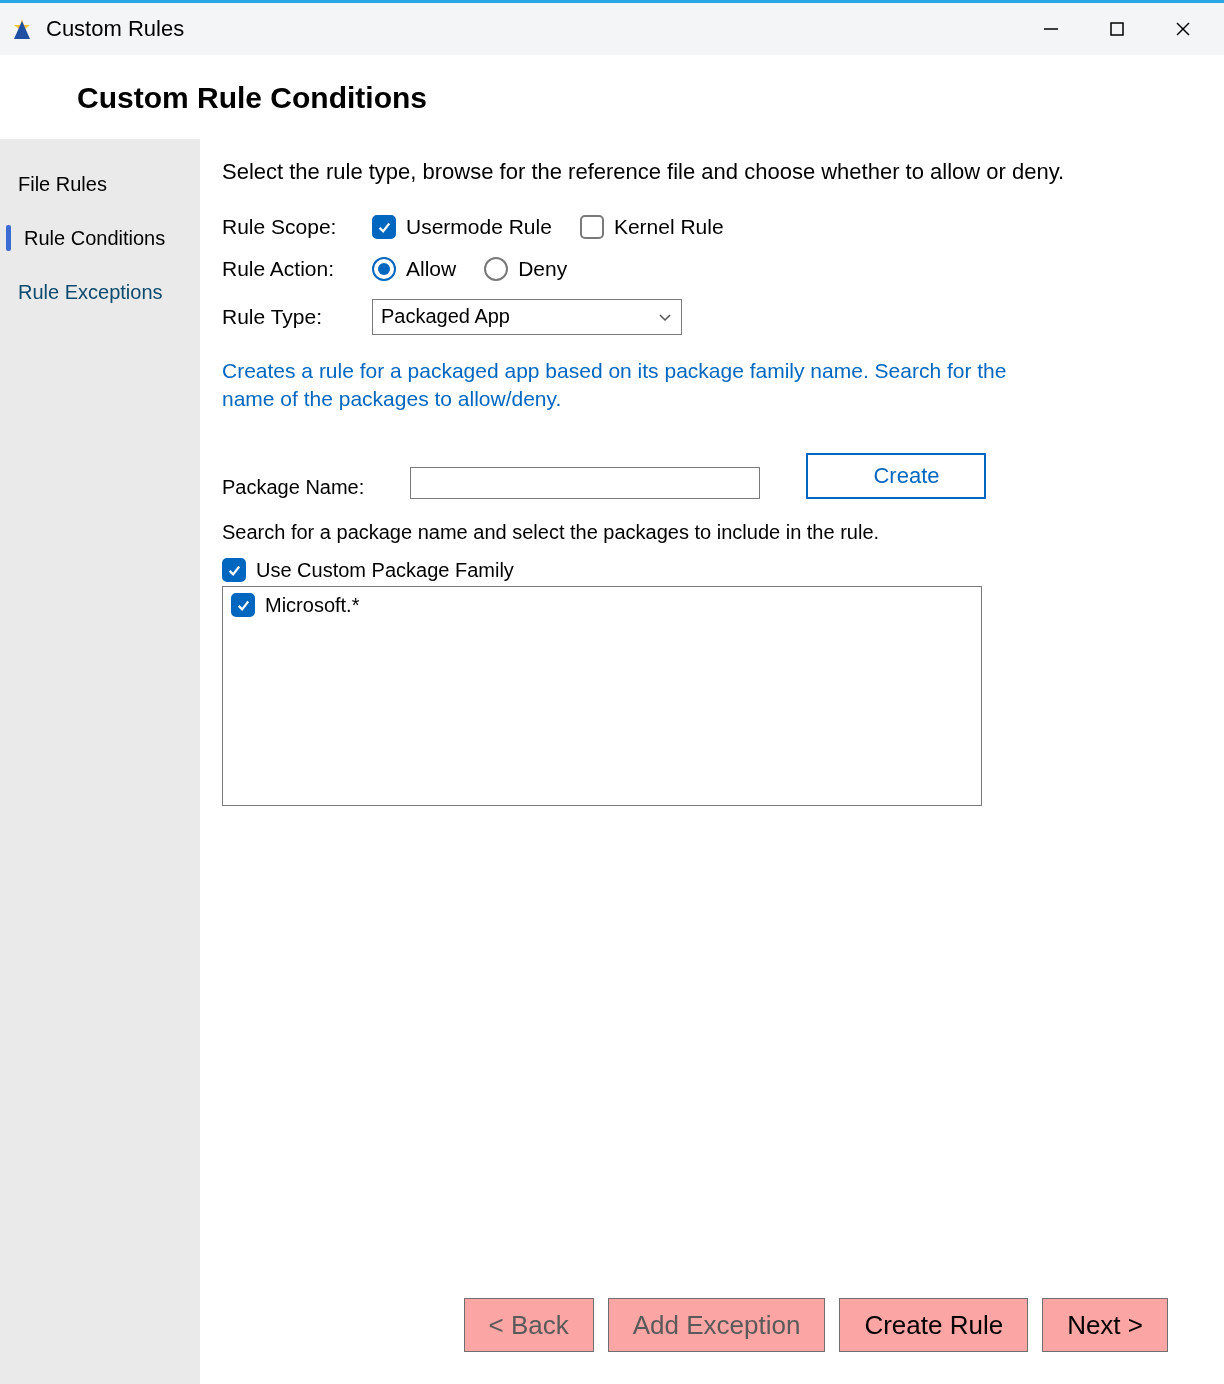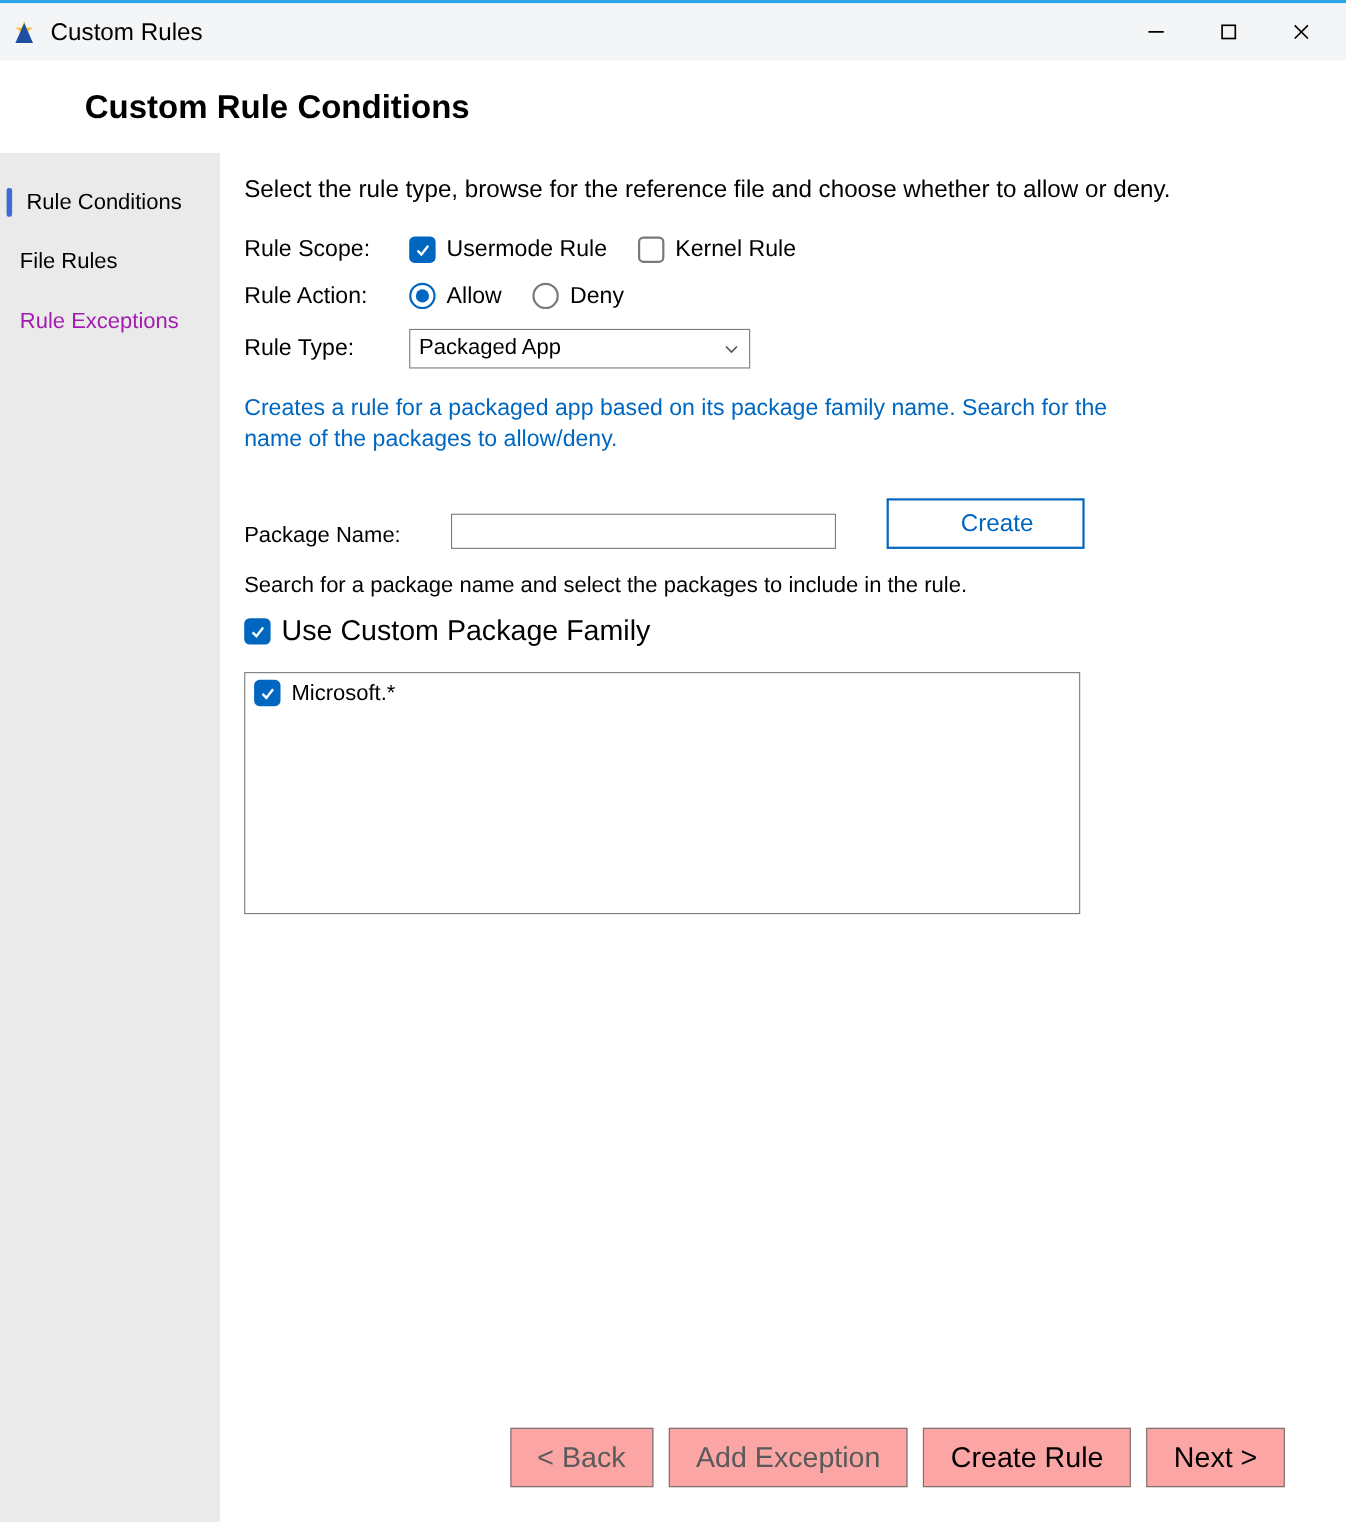--- a/index.html
+++ b/index.html
@@ -11,21 +11,21 @@
   .titlebar .title-text { font-size: 22px; font-weight: 400; }
   .titlebar .spacer { flex: 1; }
   .titlebar .win-btn { width: 66px; height: 42px; display:flex; align-items:center; justify-content:center; font-size: 20px; }
   
   .header { padding: 26px 30px 24px 30px; }
   .header h1 { font-size: 30px; font-weight: 700; margin-left: 47px; }
   
   .body { flex:1; display:flex; min-height:0; }
   .sidebar { width: 200px; background:#eaeaea; padding-top:18px; }
   .side-item { padding: 14px 18px; font-size: 20px; color:#000; line-height:1.3; position:relative; }
-  .side-item.muted { color:#a21caf; }
+  .side-item.muted { color:#0c4a6e; }
   .side-item.active { background:#eaeaea; color:#000; font-weight:400; padding-left:24px; }
   .side-item.active::before { content:""; position:absolute; left:6px; top:14px; bottom:14px; width:5px; background:#3b6cd4; border-radius:2px; }
   .main { flex:1; padding: 18px 28px 6px 22px; display:flex; flex-direction:column; min-height:0; }
   .intro { font-size:22px; line-height:1.35; margin-bottom:28px; }
   .row { display:flex; align-items:center; margin-bottom:18px; font-size:21px; }
   .row .lbl { width:150px; }
   .row.type .lbl { width:150px; }
   
   .check { width:24px; height:24px; border:2px solid #797979; border-radius:5px; display:inline-flex; align-items:center; justify-content:center; margin-right:10px; flex-shrink:0; background:#fff; }
   .check.checked { background:#0067c0; border-color:#0067c0; }
@@ -36,21 +36,21 @@
   .radio.selected { border-color:#0067c0; }
   .radio.selected .dot { width:12px; height:12px; border-radius:50%; background:#0067c0; }
   .select { width:310px; height:36px; border:1px solid #7a7a7a; background:#fff; display:flex; align-items:center; padding:0 8px; font-size:20px; justify-content:space-between;gap:40px; }
   .select .chev { width:16px; height:16px; }
   .hint { color:#0067c0; font-size:21px; line-height:1.35; margin: 4px 0 40px 0; max-width: 800px; }
   .pkg-row { display:flex; align-items:flex-end; gap:18px; margin-bottom:14px; }
   .pkg-row .lbl2 { font-size:20px; width:170px; }
   .textbox { width:350px; height:32px; border:1px solid #7a7a7a; background:#fff; }
   .create-btn { width:180px; height:46px; border:2px solid #0067c0; color:#0067c0; background:#fff; font-size:22px; display:flex; align-items:center; justify-content:center; margin-left:28px;padding-left:21px; }
   .hint2 { font-size:20px; margin: 8px 0 14px 0; }
-  .chk-row { display:flex; align-items:center; font-size:26px; margin-bottom:22px; }
+  .chk-row { display:flex; align-items:center; font-size:20px; margin-bottom:4px; }
   .listbox { width:760px; height:220px; border:1px solid #7a7a7a; background:#fff; padding:6px 8px; }
   .list-item { display:flex; align-items:center; font-size:20px; }
   .main .grow { flex:1; }
   .status { font-size:20px; margin: 8px 0 20px 0; }
   
   .footer { display:flex; justify-content:flex-end; gap:14px; padding: 0 28px 26px 0; }
   .btn { height:54px; border:1px solid #6f6f6f; background:#fca5a5; font-size:26px; padding:12px 24px; display:flex; align-items:center; justify-content:center; color:#000; min-width:120px; }
   .btn.dim { color:#5a5a5a; }
 </style>
 </head>
@@ -84,22 +84,22 @@
         </svg>
     </div>
   </div>
 
   <div class="header">
     <h1>Custom Rule Conditions</h1>
   </div>
 
   <div class="body">
     <div class="sidebar">
+      <div class="side-item">File Rules</div>
       <div class="side-item active">Rule Conditions</div>
-      <div class="side-item">File Rules</div>
       <div class="side-item muted">Rule Exceptions</div>
     </div>
 
     <div class="main">
       <div class="intro">Select the rule type, browse for the reference file and choose whether to allow or deny.</div>
 
       <div class="row">
         <div class="lbl">Rule Scope:</div>
         <label class="chk-label">
           <span class="check checked">

